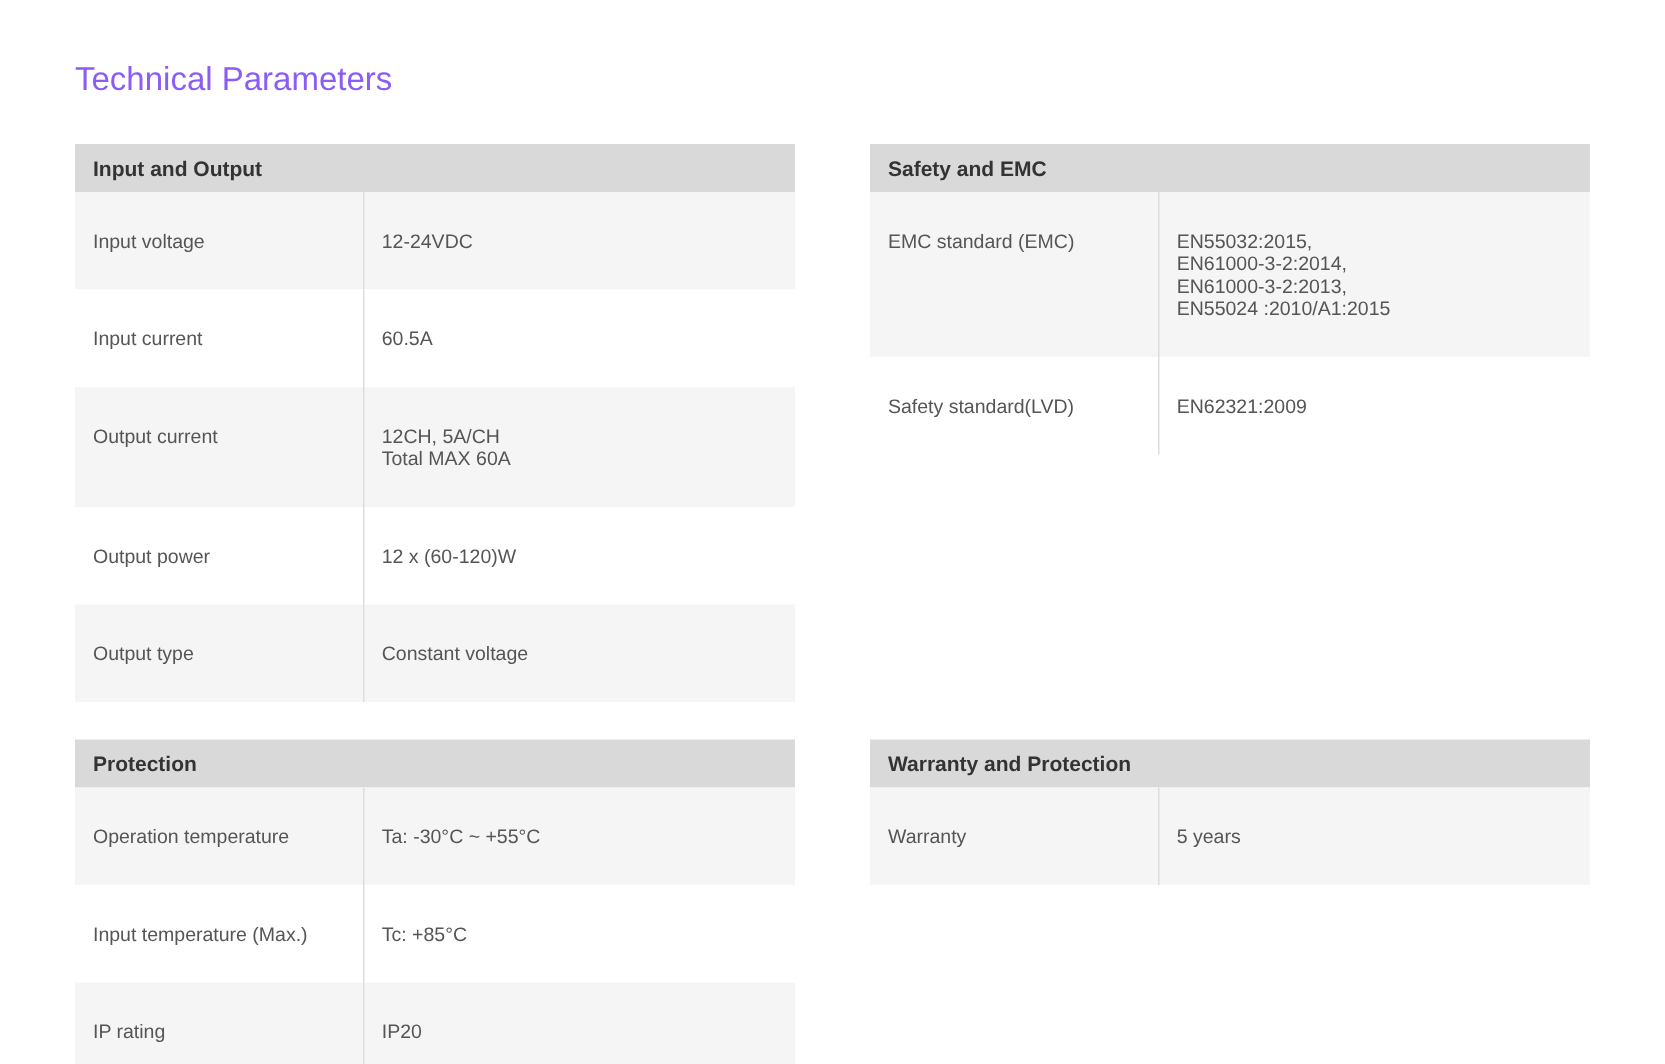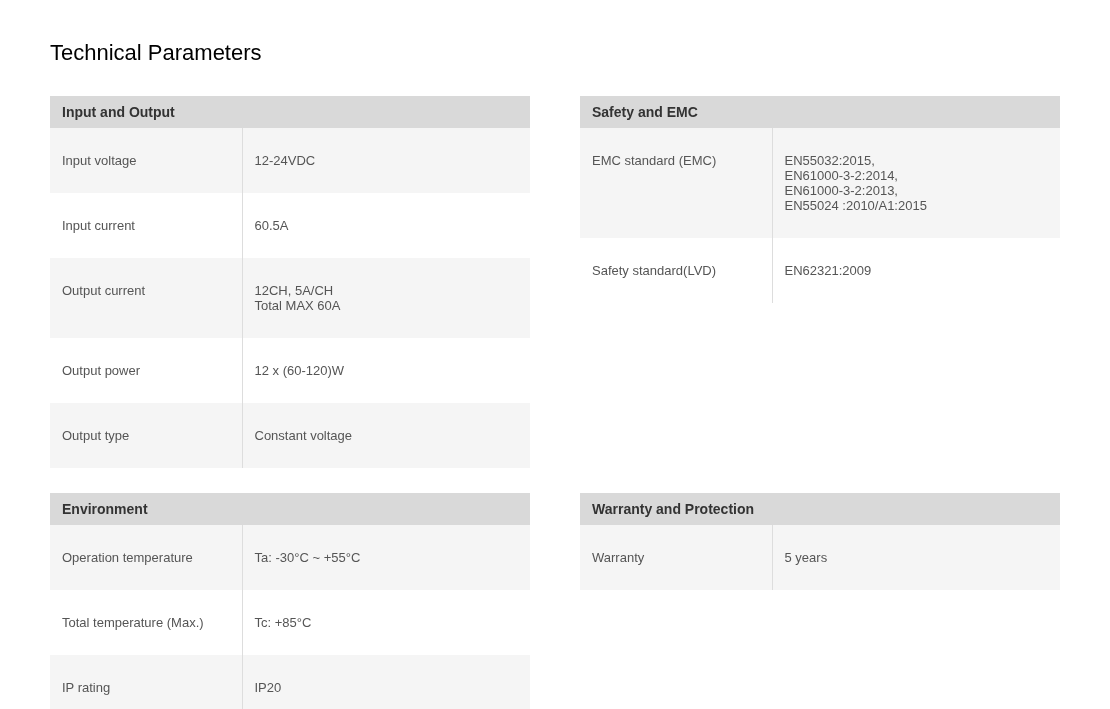--- a/index.html
+++ b/index.html
@@ -6,21 +6,21 @@
     body {
       background: #ffffff;
       font-family: Arial, Helvetica, sans-serif;
       font-size: 13px;
       color: #444;
       width: 1110px;
       min-height: 709px;
       padding: 40px 50px;
     }
     h1 {
-      color: #000000;
+      color: #8b5cf6;
       font-size: 22px;
       font-weight: normal;
       margin-bottom: 30px;
     }
     .tables-grid {
       display: grid;
       grid-template-columns: 1fr 1fr;
       gap: 25px 50px;
     }
     .param-table {
@@ -108,30 +108,30 @@
             <td>Safety standard(LVD)</td>
             <td>EN62321:2009</td>
           </tr>
         </tbody>
       </table>
     </div>
     <div>
       <table class="param-table">
         <thead>
           <tr>
-            <th colspan="2">Environment</th>
+            <th colspan="2">Protection</th>
           </tr>
         </thead>
         <tbody>
           <tr>
             <td>Operation temperature</td>
             <td>Ta: -30°C ~ +55°C</td>
           </tr>
           <tr>
-            <td>Total temperature (Max.)</td>
+            <td>Input temperature (Max.)</td>
             <td>Tc: +85°C</td>
           </tr>
           <tr>
             <td>IP rating</td>
             <td>IP20</td>
           </tr>
         </tbody>
       </table>
     </div>
     <div>

